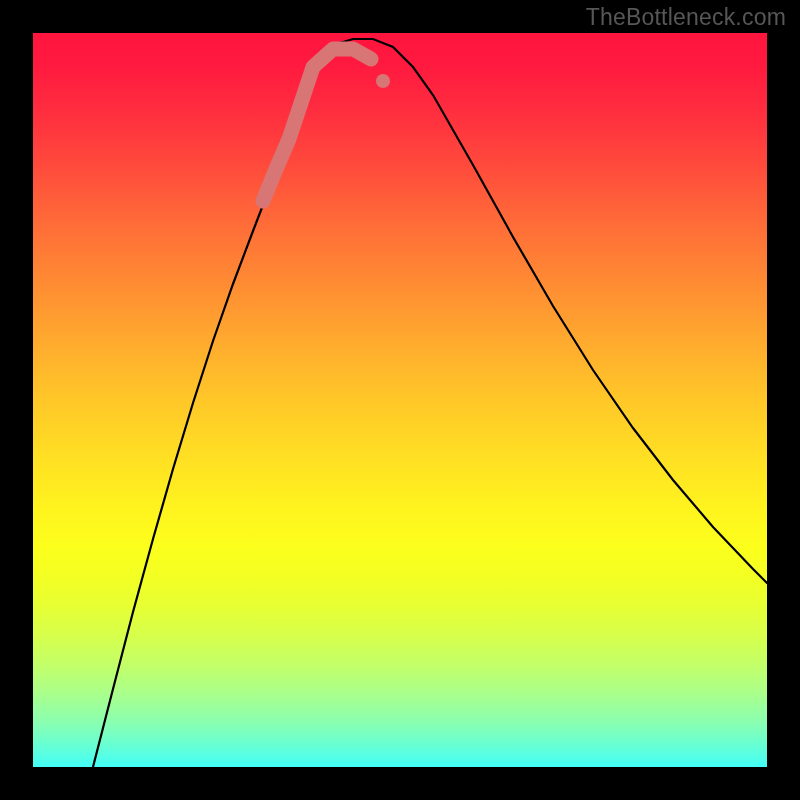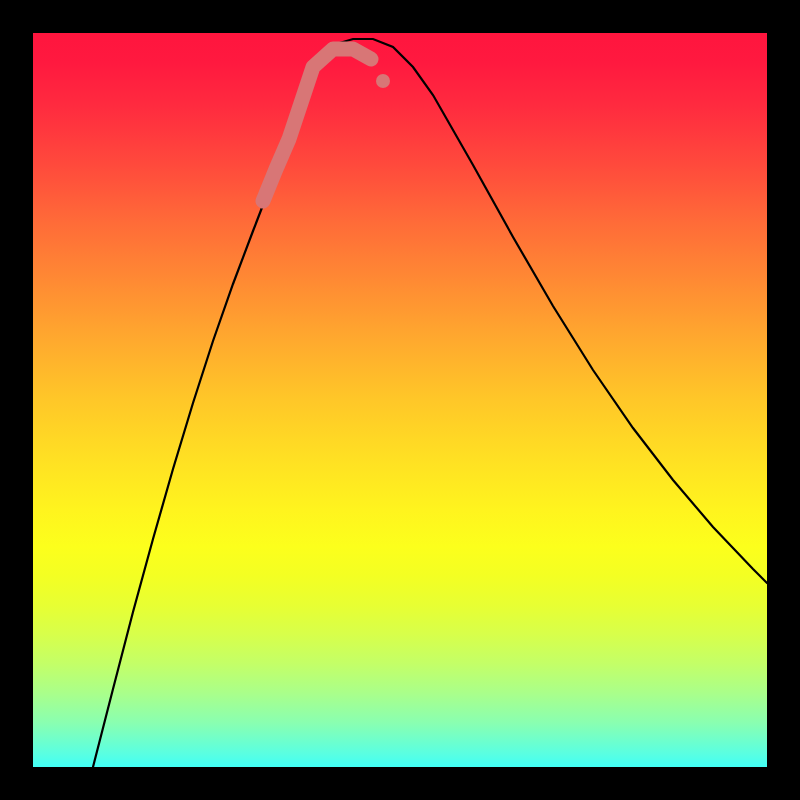--- a/index.html
+++ b/index.html
@@ -85,20 +85,21 @@
     stroke-linejoin: round;
   }
   .salmon-dot {
     fill: #d87676;
   }
 </style>
 </head>
 <body>
 
 <div class="frame">
+  <div class="watermark">TheBottleneck.com</div>
 
   <div class="plot-area">
     <div class="gradient-fill"></div>
 
     <svg class="curve-svg" viewBox="0 0 734 734" preserveAspectRatio="none">
       <path id="main-curve" class="curve-path" d="M60.0 734.0 L80.0 656.0 L100.0 579.0 L120.0 506.0 L140.0 436.0 L160.0 370.0 L180.0 308.0 L200.0 251.0 L220.0 198.0 L235.0 159.0 L248.0 126.0 L258.0 99.0 L268.0 69.0 L278.0 41.0 L288.0 22.0 L300.0 12.0 L320.0 6.0 L340.0 6.0 L360.0 14.0 L380.0 34.0 L400.0 62.0 L440.0 132.0 L480.0 204.0 L520.0 273.0 L560.0 337.0 L600.0 395.0 L640.0 447.0 L680.0 494.0 L720.0 536.0 L734.0 550.0"></path>
       <path id="highlight-curve" class="salmon-stroke" d="M230.0 168.0 L243.0 136.0 L256.0 106.0 L268.0 70.0 L280.0 34.0 L300.0 16.0 L320.0 16.0 L338.0 26.0" stroke="#d87676" stroke-width="15"></path>
       <circle id="highlight-dot" class="salmon-dot" cx="350" cy="48" r="7" fill="#d87676"></circle>
     </svg>
   </div>

